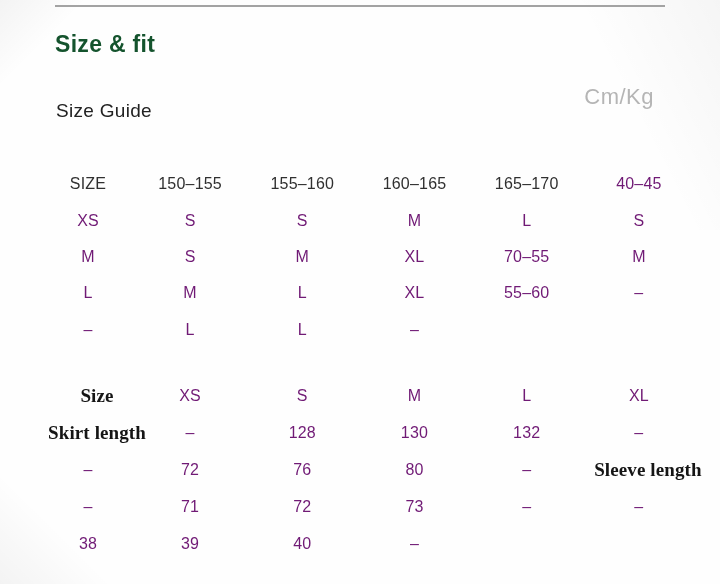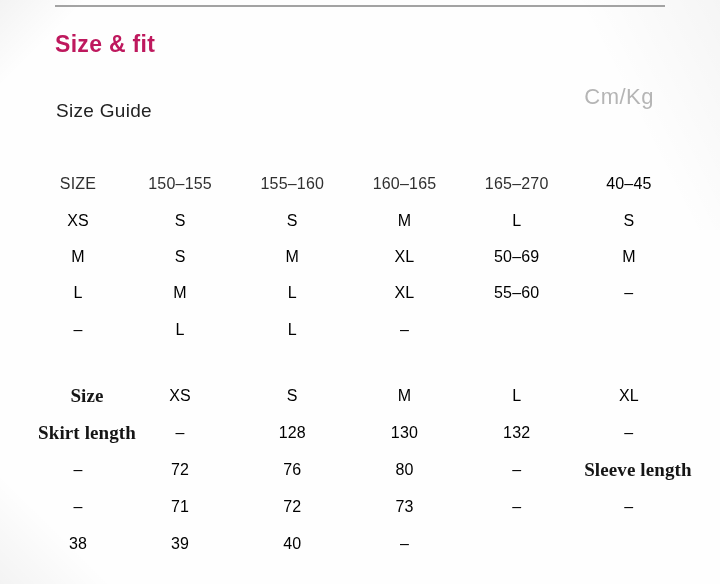--- a/index.html
+++ b/index.html
@@ -12,39 +12,39 @@
       linear-gradient(45deg, rgba(0,0,0,.045), rgba(0,0,0,0) 80px) bottom left / 150px 150px no-repeat,
       #fefefe;
     color: #2e2e2e;
   }
   .top-rule {
     position: absolute; left: 55px; top: 5px; width: 610px; height: 2px;
     background: #a3a3a3;
   }
   .page-title {
     position: absolute; left: 55px; top: 31px;
-    font-size: 23px; font-weight: 700; color: #be185d; letter-spacing: .3px;
+    font-size: 23px; font-weight: 700; color: #14532d; letter-spacing: .3px;
   }
   .unit-label {
     position: absolute; right: 66px; top: 84px;
     font-size: 22px; color: #b5b5b5; letter-spacing: .5px;
   }
   .section-title {
     position: absolute; left: 56px; top: 100px;
     font-size: 19px; color: #222; letter-spacing: .3px;
   }
   .table {
-    position: absolute; left: 32px; width: 653px;
+    position: absolute; left: 42px; width: 653px;
     display: grid; grid-template-columns: 92px repeat(5, 1fr); text-align: right;
   }
   .t1 { top: 166px; grid-auto-rows: 36.4px; }
   .t2 { top: 378px; grid-auto-rows: 36.8px; }
   .cell {
     display: flex; align-items: center; justify-content: center;
-    font-size: 16px; color: #000000; white-space: nowrap; letter-spacing: .2px;
+    font-size: 16px; color: #701a75; white-space: nowrap; letter-spacing: .2px;
   }
   .t1 .head { color: #303030; }
   .t2 .label {
     font-family: "Liberation Serif", "DejaVu Serif", serif;
     font-weight: 700; font-size: 19px; color: #151515;
     transform: translateX(9px); letter-spacing: .1px;
   }
 </style>
 </head>
 <body>
@@ -53,33 +53,33 @@
 
 <div class="page-title">Size &amp; fit</div>
 <div class="unit-label">Cm/Kg</div>
 <div class="section-title">Size Guide</div>
 
 <div class="table t1">
     <div class="cell head">SIZE</div>
     <div class="cell head">150–155</div>
     <div class="cell head">155–160</div>
     <div class="cell head">160–165</div>
-    <div class="cell head">165–270</div>
+    <div class="cell head">165–170</div>
     <div class="cell label">40–45</div>
     <div class="cell">XS</div>
     <div class="cell">S</div>
     <div class="cell">S</div>
     <div class="cell">M</div>
     <div class="cell">L</div>
     <div class="cell">S</div>
     <div class="cell">M</div>
     <div class="cell">S</div>
     <div class="cell">M</div>
     <div class="cell">XL</div>
-    <div class="cell label">50–69</div>
+    <div class="cell label">70–55</div>
     <div class="cell">M</div>
     <div class="cell">L</div>
     <div class="cell">M</div>
     <div class="cell">L</div>
     <div class="cell">XL</div>
     <div class="cell label">55–60</div>
     <div class="cell">–</div>
     <div class="cell">–</div>
     <div class="cell">L</div>
     <div class="cell">L</div>

